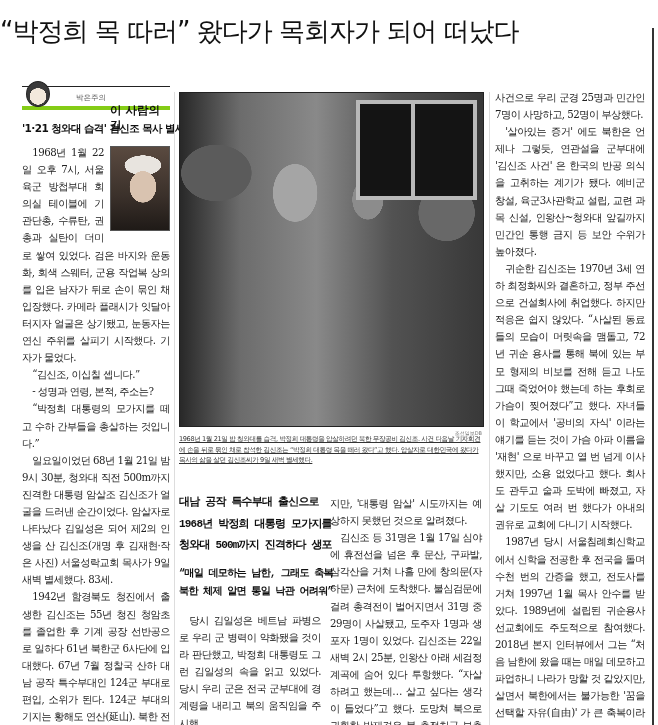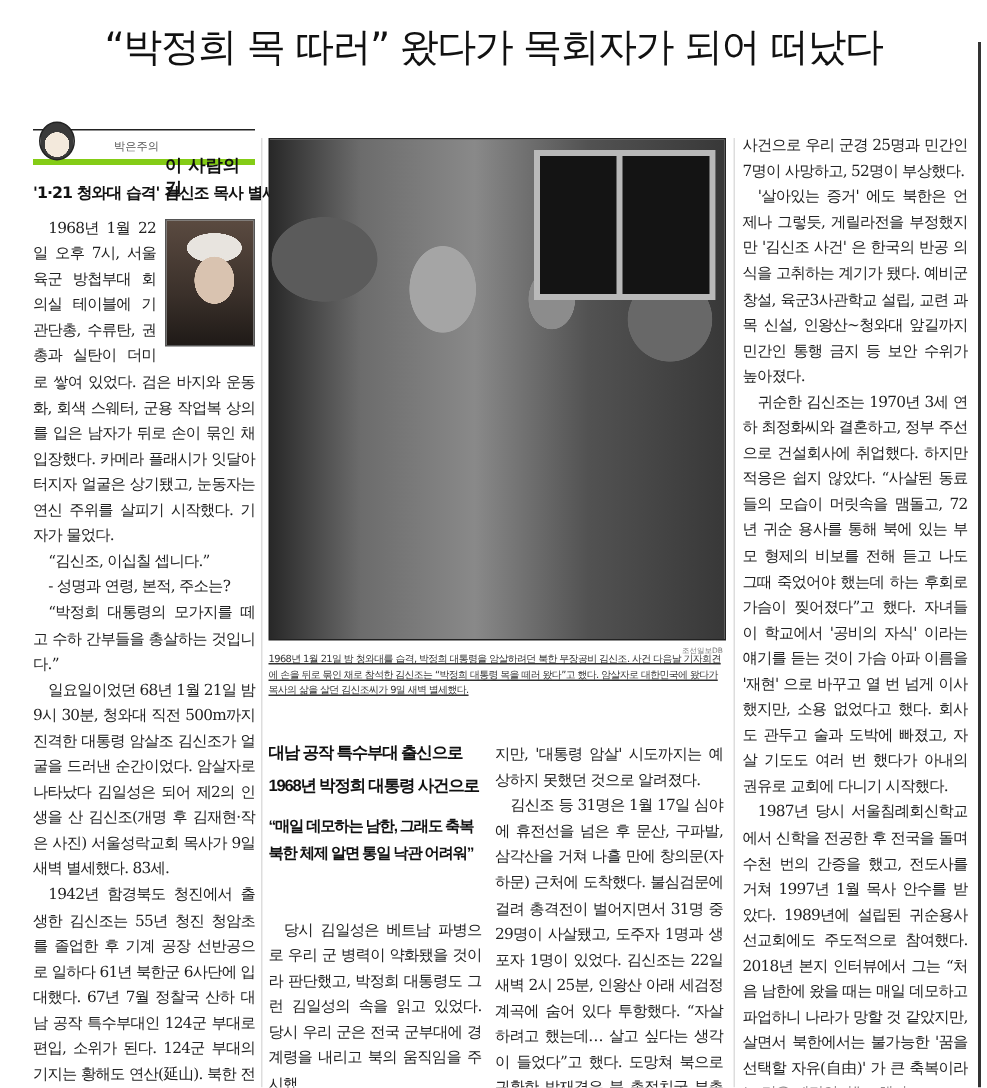--- a/index.html
+++ b/index.html
@@ -1,20 +1,20 @@
 <!DOCTYPE html>
 <html><head>
 <meta charset="utf-8">
 <style>
   * { box-sizing: border-box; margin: 0; padding: 0; }
   html, body { width: 658px; height: 725px; background: #ffffff; overflow: hidden; }
   body { font-family: "DejaVu Serif", "Liberation Serif", serif; color: #1a1a1a; position: relative; }
 
   .headline {
-    position: absolute; left: 0; top: 14px; width: 658px; text-align: center;
+    position: absolute; left: 0; top: 14px; width: 658px; 
     font-family: "DejaVu Sans", "Liberation Sans", sans-serif;
     font-size: 26px; font-weight: normal; letter-spacing: -1px; color: #111;
   }
   .right-rule { position: absolute; left: 652px; top: 28px; width: 2px; height: 697px; background: #333; }
 
   .body-text { font-size: 10.2px; line-height: 17.1px; letter-spacing: -0.5px; text-align: justify; color: #222; }
   .body-text p { text-indent: 1em; }
   .body-text p.noindent { text-indent: 0; }
 
   
@@ -58,21 +58,21 @@
     position: absolute; left: 58%; top: 2%; width: 40%; height: 30%;
     border: 4px solid #bdb9b4; background: #151413;
   }
   .photo-window::after { content: ""; position: absolute; left: 45%; top: 0; width: 4px; height: 100%; background: #bdb9b4; }
   .photo-credit { position: absolute; left: 420px; top: 430px; width: 62px; text-align: right; font-size: 5px; color: #777; font-family: "DejaVu Sans", sans-serif; }
   .caption {
     position: absolute; left: 179px; top: 434px; width: 305px;
     font-family: "DejaVu Sans", sans-serif; font-size: 6.6px; line-height: 10.5px; letter-spacing: -0.4px; color: #333; text-decoration: underline;
   }
 
-  .pullquote { position: absolute; left: 179px; top: 492px; width: 142px; font-family: Liberation Sans, sans-serif; }
+  .pullquote { position: absolute; left: 179px; top: 492px; width: 142px; font-family: Liberation Mono, monospace; }
   .pq-line { font-size: 11px; font-weight: bold; line-height: 21.6px; letter-spacing: -0.8px; color: #111; white-space: nowrap; }
   .pq-quote { margin-top: 8px; }
   .pq-quote .pq-line { font-size: 10.2px; line-height: 18px; color: #111; }
   .col-mid-a { position: absolute; left: 179px; top: 612px; width: 142px; }
   .col-mid-b { position: absolute; left: 330px; top: 495px; width: 152px; }
 
   
   .col-right { position: absolute; left: 495px; top: 89px; width: 150px; }
 
   .vsep { position: absolute; top: 92px; width: 1px; height: 633px; background: #ddd; }
@@ -105,35 +105,36 @@
 <div class="vsep" style="left:489px"></div>
 
 <div class="photo">
   <div class="photo-window"></div>
 </div>
 <div class="photo-credit">조선일보DB</div>
 <div class="caption">1968년 1월 21일 밤 청와대를 습격, 박정희 대통령을 암살하려던 북한 무장공비 김신조. 사건 다음날 기자회견에 손을 뒤로 묶인 채로 참석한 김신조는 “박정희 대통령 목을 떼러 왔다”고 했다. 암살자로 대한민국에 왔다가 목사의 삶을 살던 김신조씨가 9일 새벽 별세했다.</div>
 
 <div class="pullquote">
   <div class="pq-line">대남 공작 특수부대 출신으로</div>
-  <div class="pq-line">1968년 박정희 대통령 사건으로</div>
+  <div class="pq-line">1968년 박정희 대통령 모가지를</div>
+  <div class="pq-line">청와대 500m까지 진격하다 생포</div>
   <div class="pq-quote">
     <div class="pq-line">“매일 데모하는 남한, 그래도 축복</div>
     <div class="pq-line">북한 체제 알면 통일 낙관 어려워”</div>
   </div>
 </div>
 
 <div class="col-mid-a body-text">
   <p>당시 김일성은 베트남 파병으로 우리 군 병력이 약화됐을 것이라 판단했고, 박정희 대통령도 그런 김일성의 속을 읽고 있었다. 당시 우리 군은 전국 군부대에 경계령을 내리고 북의 움직임을 주시했</p>
 </div>
 
 <div class="col-mid-b body-text">
   <p class="noindent">지만, '대통령 암살' 시도까지는 예상하지 못했던 것으로 알려졌다.</p>
   <p>김신조 등 31명은 1월 17일 심야에 휴전선을 넘은 후 문산, 구파발, 삼각산을 거쳐 나흘 만에 창의문(자하문) 근처에 도착했다. 불심검문에 걸려 총격전이 벌어지면서 31명 중 29명이 사살됐고, 도주자 1명과 생포자 1명이 있었다. 김신조는 22일 새벽 2시 25분, 인왕산 아래 세검정 계곡에 숨어 있다 투항했다. “자살하려고 했는데… 살고 싶다는 생각이 들었다”고 했다. 도망쳐 북으로 귀환한 박재경은 북 총정치국 부총국장까지 승진했고, 2000년 김대중 청와대를 방문해 송이버섯을 선물한 인물로 알려졌다. 이</p>
 </div>
 
 <div class="col-right body-text">
   <p class="noindent">사건으로 우리 군경 25명과 민간인 7명이 사망하고, 52명이 부상했다.</p>
-  <p>'살아있는 증거' 에도 북한은 언제나 그렇듯, 게릴라전을 부정했지만 '김신조 사건' 은 한국의 반공 의식을 고취하는 계기가 됐다. 예비군 창설, 육군3사관학교 설립, 교련 과목 신설, 인왕산~청와대 앞길까지 민간인 통행 금지 등 보안 수위가 높아졌다.</p>
+  <p>'살아있는 증거' 에도 북한은 언제나 그렇듯, 연관설을 군부대에 '김신조 사건' 은 한국의 반공 의식을 고취하는 계기가 됐다. 예비군 창설, 육군3사관학교 설립, 교련 과목 신설, 인왕산~청와대 앞길까지 민간인 통행 금지 등 보안 수위가 높아졌다.</p>
   <p>귀순한 김신조는 1970년 3세 연하 최정화씨와 결혼하고, 정부 주선으로 건설회사에 취업했다. 하지만 적응은 쉽지 않았다. “사살된 동료들의 모습이 머릿속을 맴돌고, 72년 귀순 용사를 통해 북에 있는 부모 형제의 비보를 전해 듣고 나도 그때 죽었어야 했는데 하는 후회로 가슴이 찢어졌다”고 했다. 자녀들이 학교에서 '공비의 자식' 이라는 얘기를 듣는 것이 가슴 아파 이름을 '재현' 으로 바꾸고 열 번 넘게 이사했지만, 소용 없었다고 했다. 회사도 관두고 술과 도박에 빠졌고, 자살 기도도 여러 번 했다가 아내의 권유로 교회에 다니기 시작했다.</p>
   <p>1987년 당시 서울침례회신학교에서 신학을 전공한 후 전국을 돌며 수천 번의 간증을 했고, 전도사를 거쳐 1997년 1월 목사 안수를 받았다. 1989년에 설립된 귀순용사선교회에도 주도적으로 참여했다. 2018년 본지 인터뷰에서 그는 “처음 남한에 왔을 때는 매일 데모하고 파업하니 나라가 망할 것 같았지만, 살면서 북한에서는 불가능한 '꿈을 선택할 자유(自由)' 가 큰 축복이라는 것을 깨달았다”고 했다.</p>
 
 </div>
 
 </body></html>

